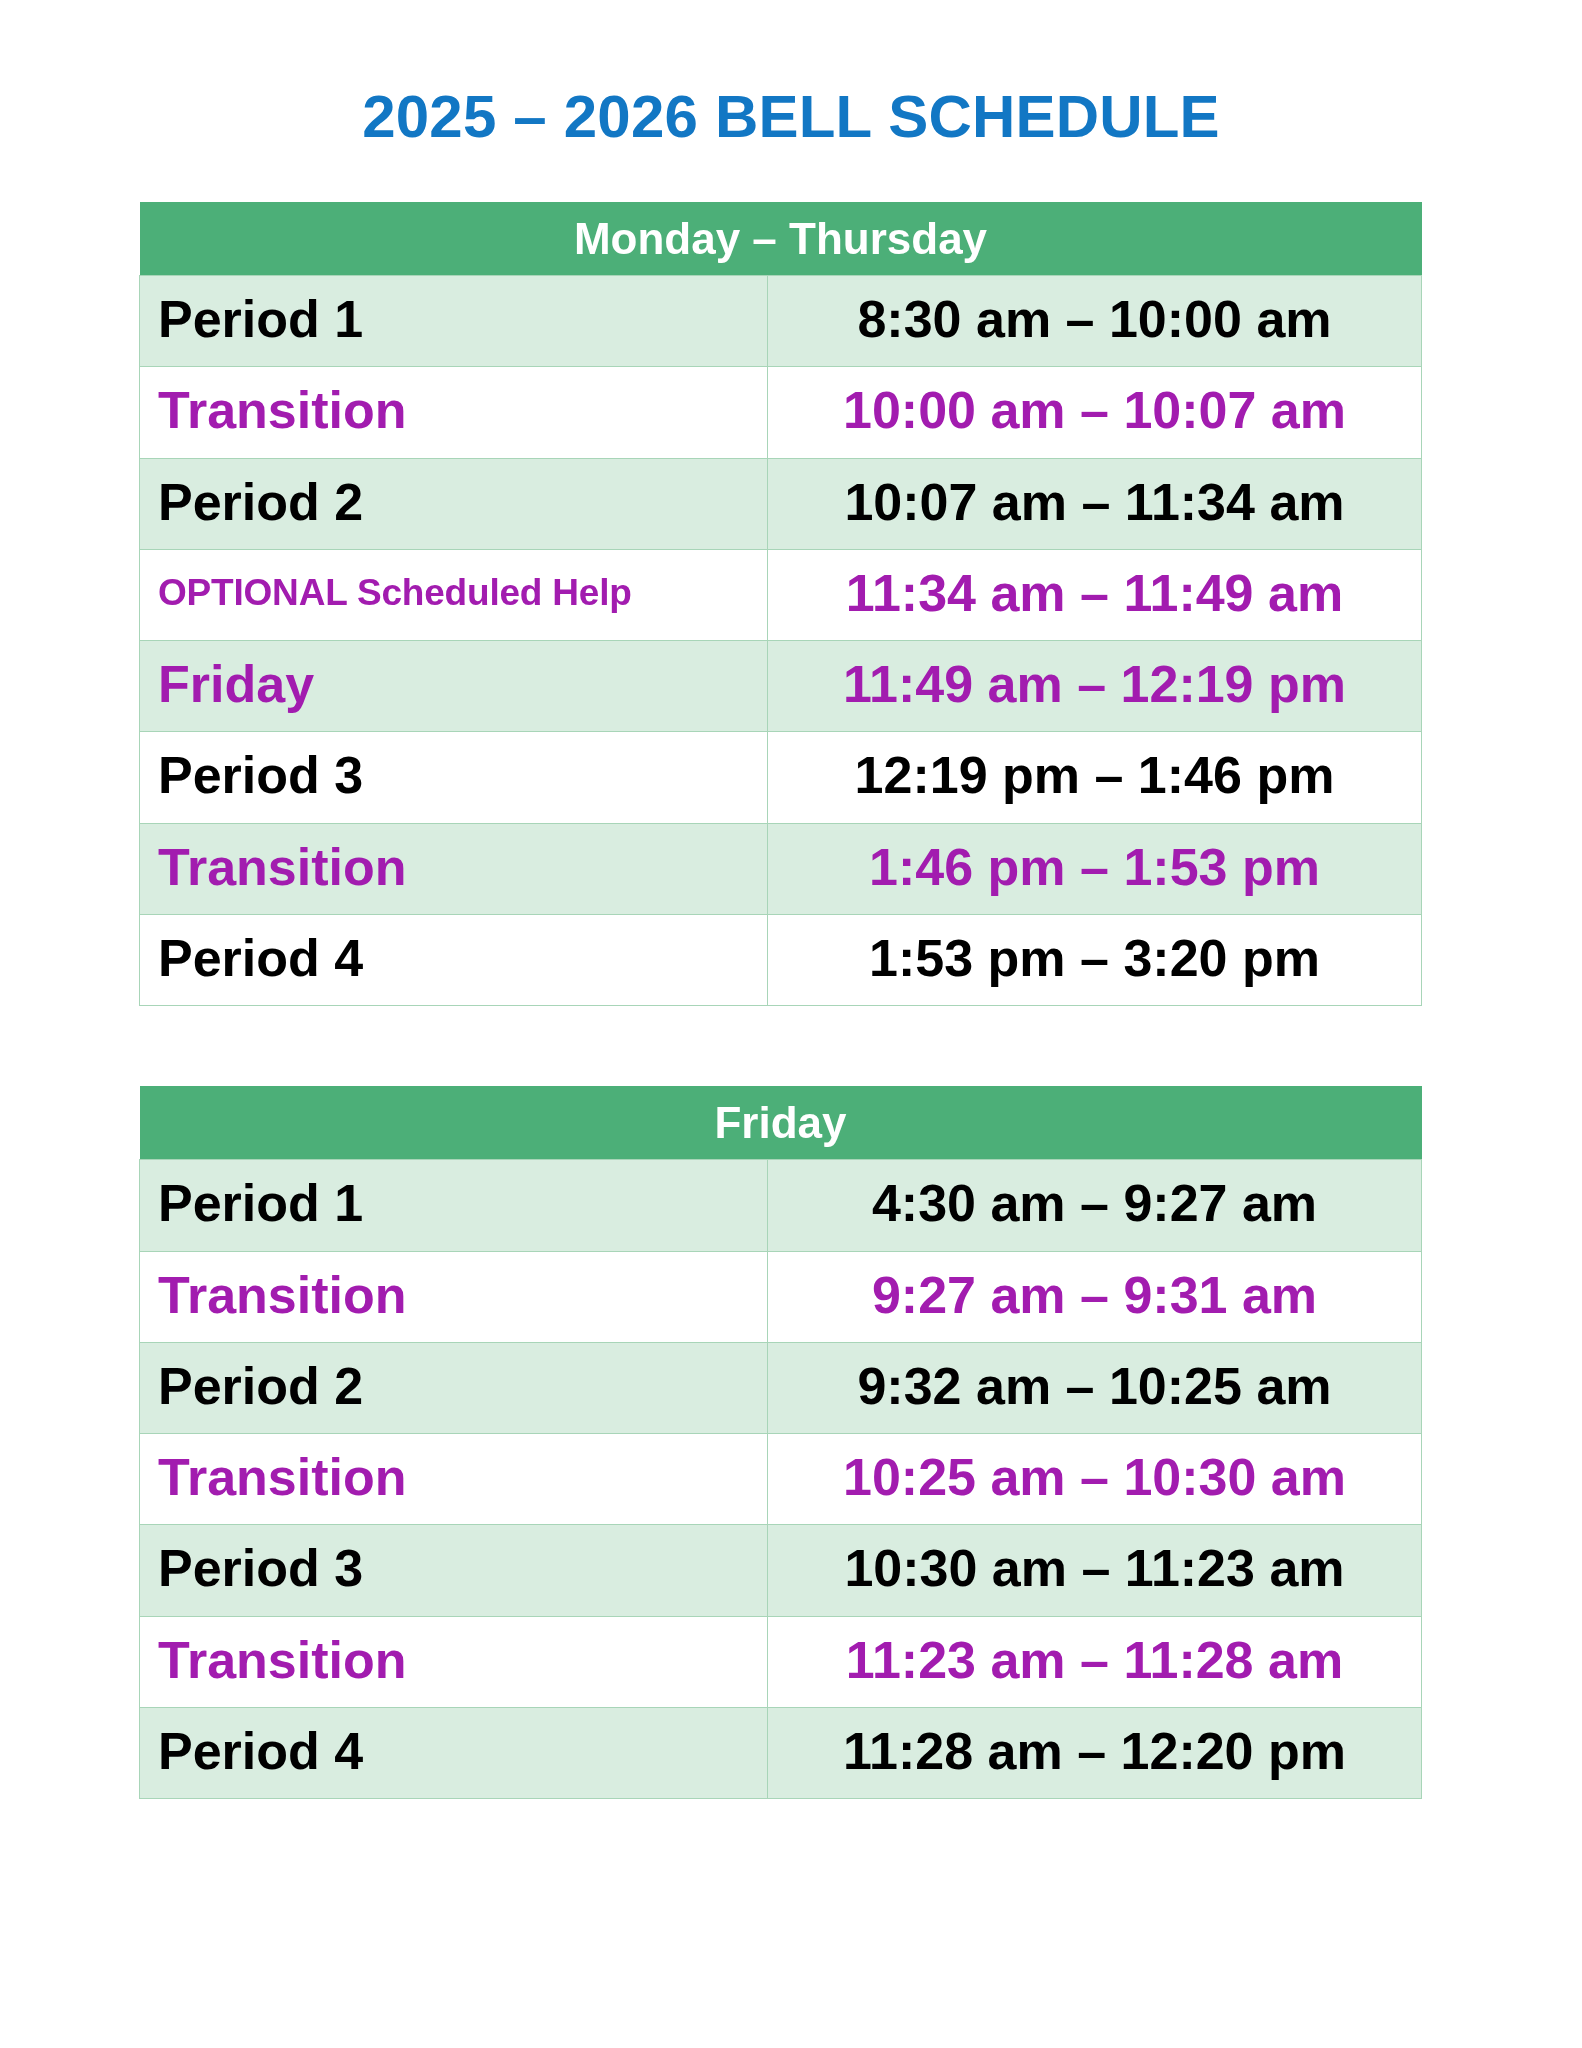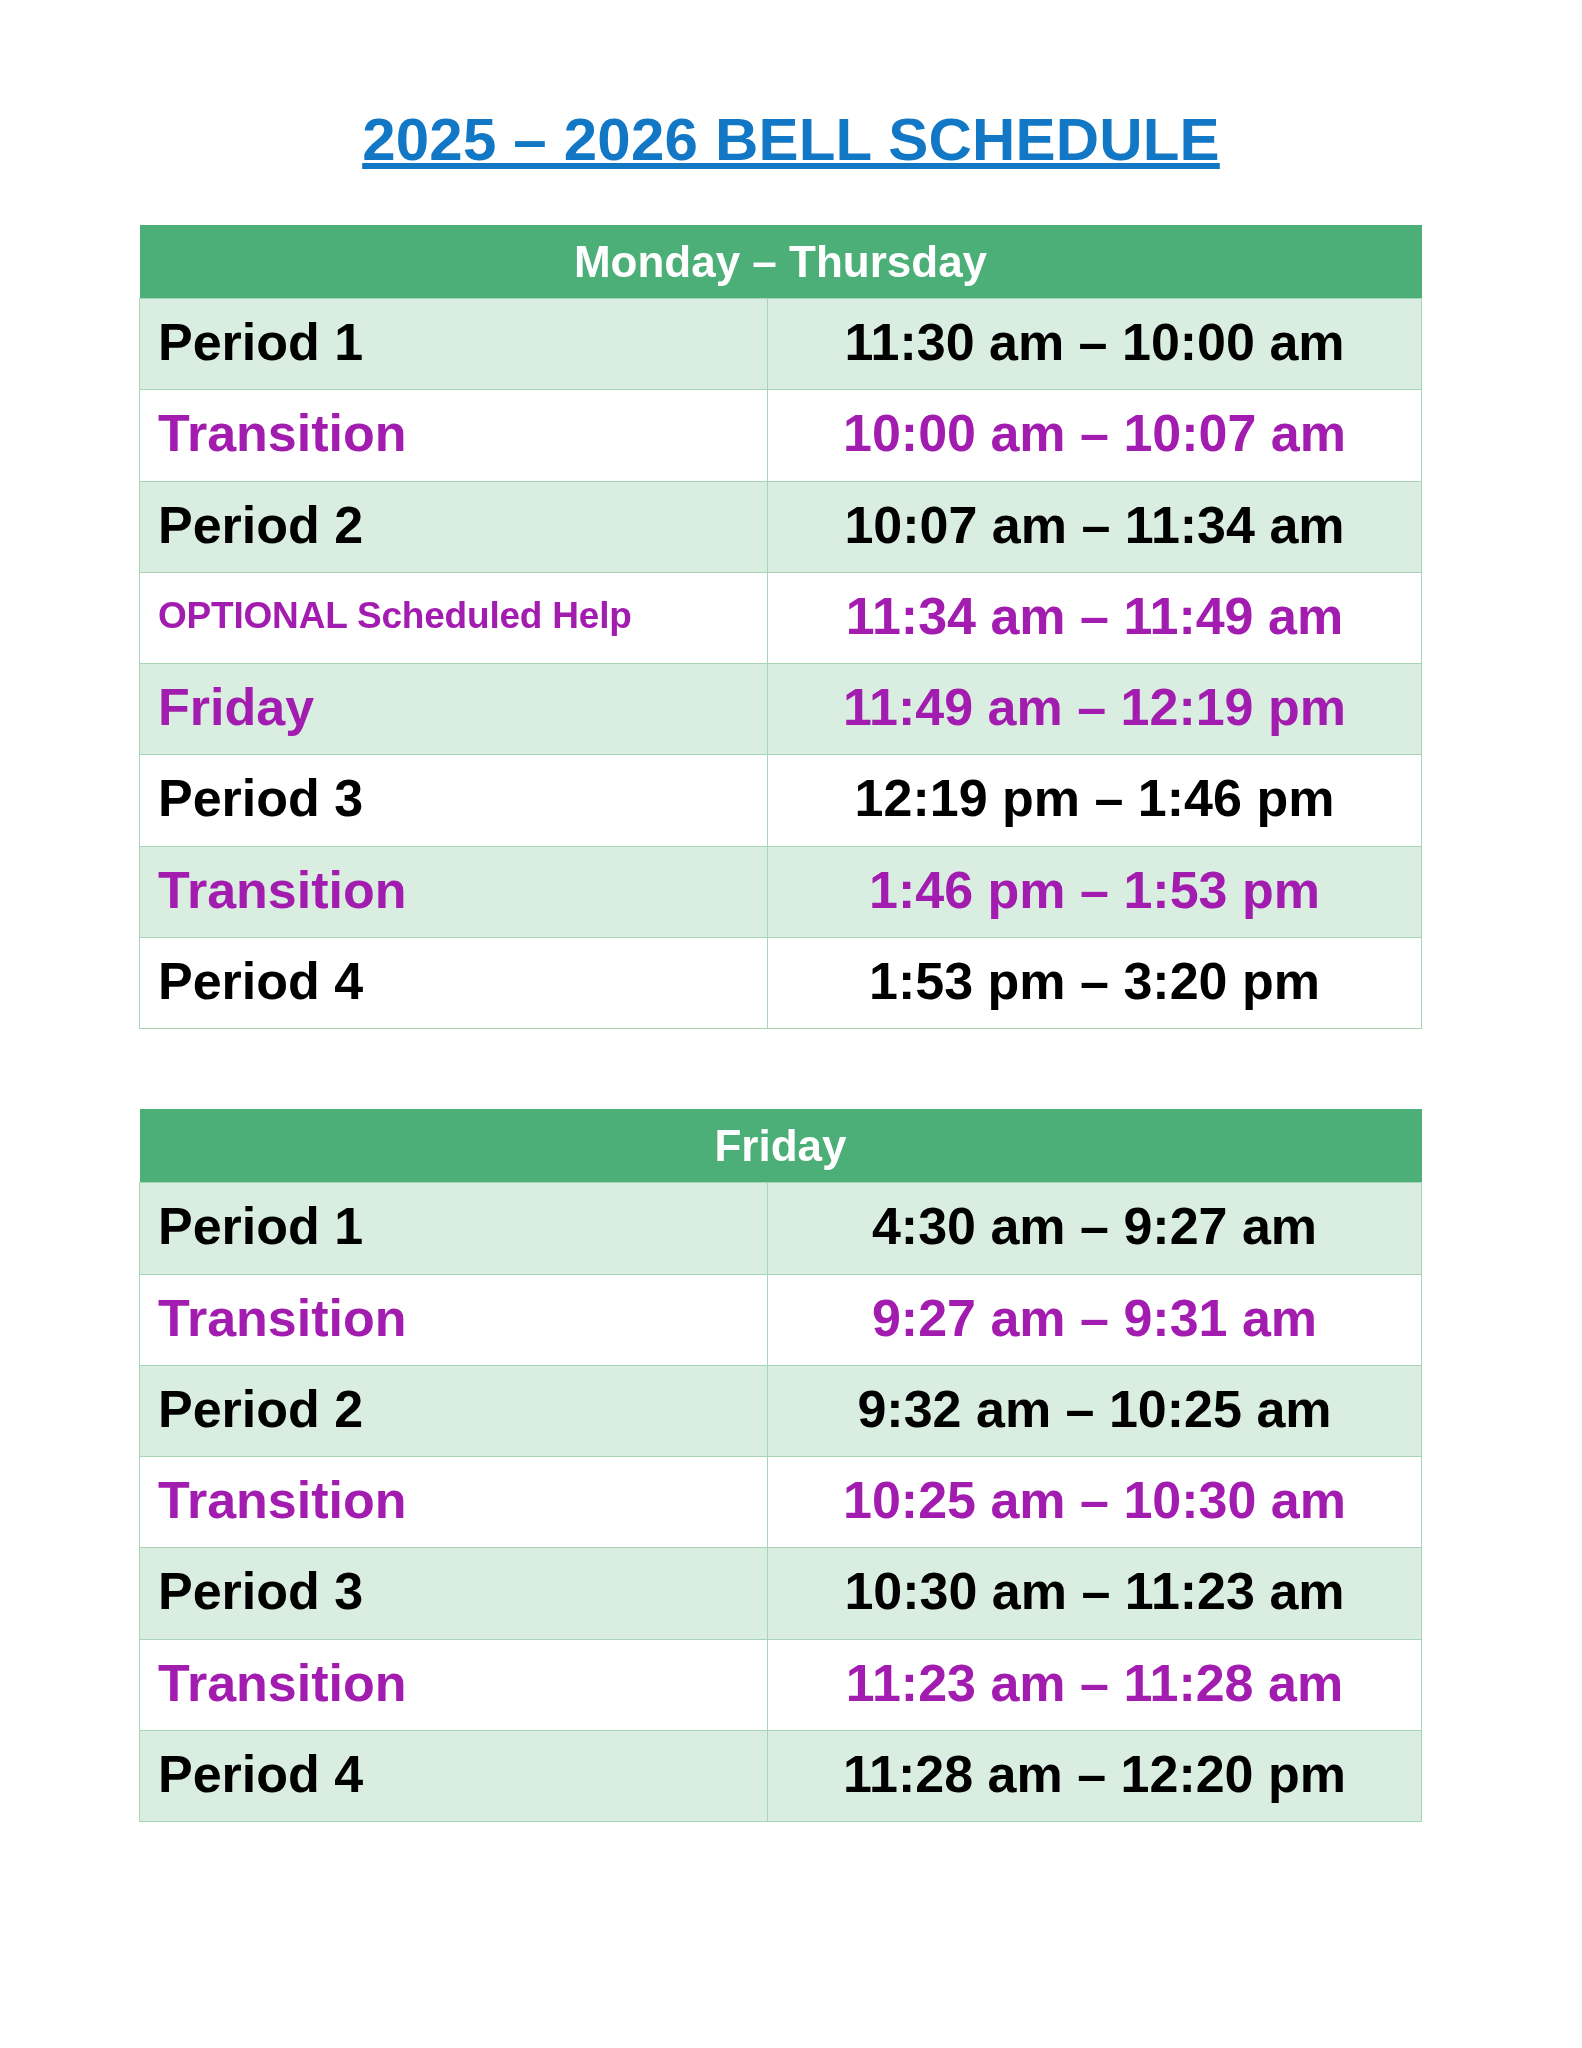--- a/index.html
+++ b/index.html
@@ -20,29 +20,28 @@
     width: 1582px;
     height: 2048px;
     box-sizing: border-box;
     padding: 0 139px;
     background: #ffffff;
   }
 
   
   .doc-title {
     margin: 0;
-    padding-top: 108px;
+    padding-top: 85px;
     text-align: center;
     font-size: 60px;
     font-weight: bold;
     letter-spacing: 0.2px;
     color: #1277C4;
     line-height: 1.08;
     white-space: pre;
-    text-decoration: underline;
   }
 
   
   .schedule-table {
     width: 1282px;
     border-collapse: collapse;
     table-layout: fixed;
     margin: 0;
   }
 
@@ -115,21 +114,21 @@
           <col class="col-time">
         </colgroup>
         <thead>
           <tr>
             <th class="day-header" colspan="2">Monday – Thursday</th>
           </tr>
         </thead>
         <tbody>
           <tr class="stripe-tint type-period">
             <td class="cell-label">Period 1</td>
-            <td class="cell-time">11:30 am – 10:00 am</td>
+            <td class="cell-time">8:30 am – 10:00 am</td>
           </tr>
           <tr class="stripe-plain type-break">
             <td class="cell-label">Transition</td>
             <td class="cell-time">10:00 am – 10:07 am</td>
           </tr>
           <tr class="stripe-tint type-period">
             <td class="cell-label">Period 2</td>
             <td class="cell-time">10:07 am – 11:34 am</td>
           </tr>
           <tr class="stripe-plain type-break">

